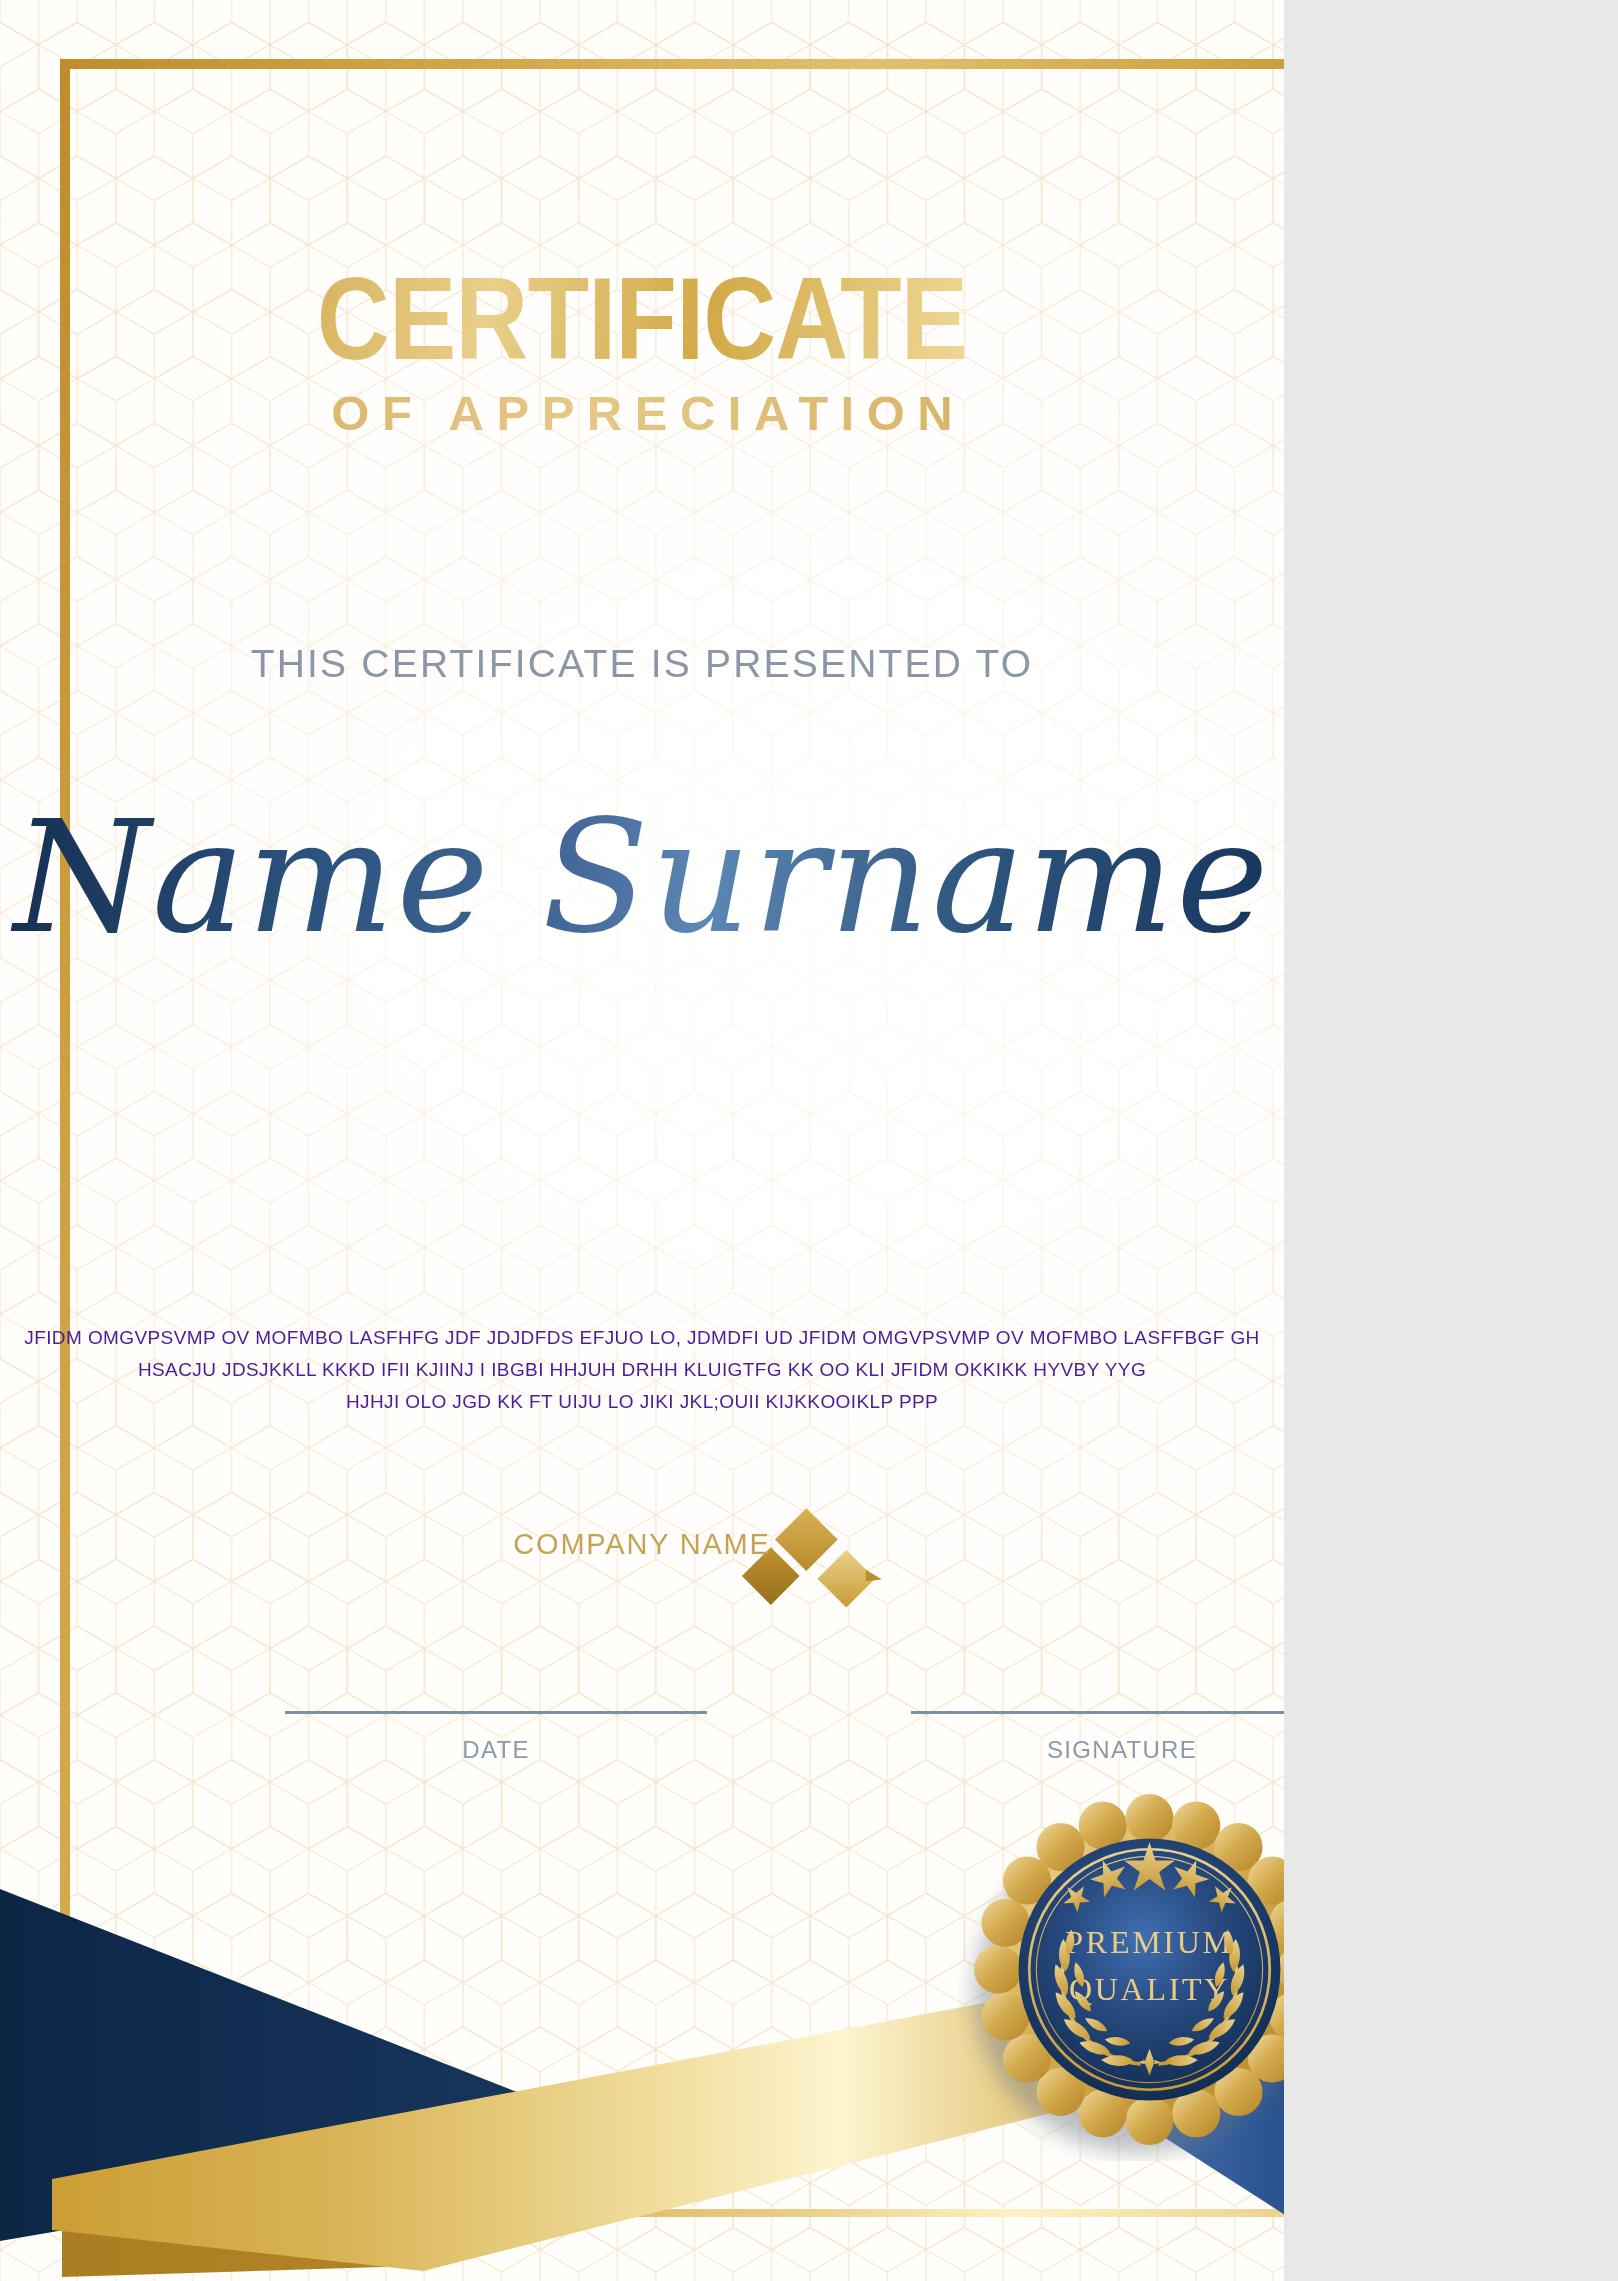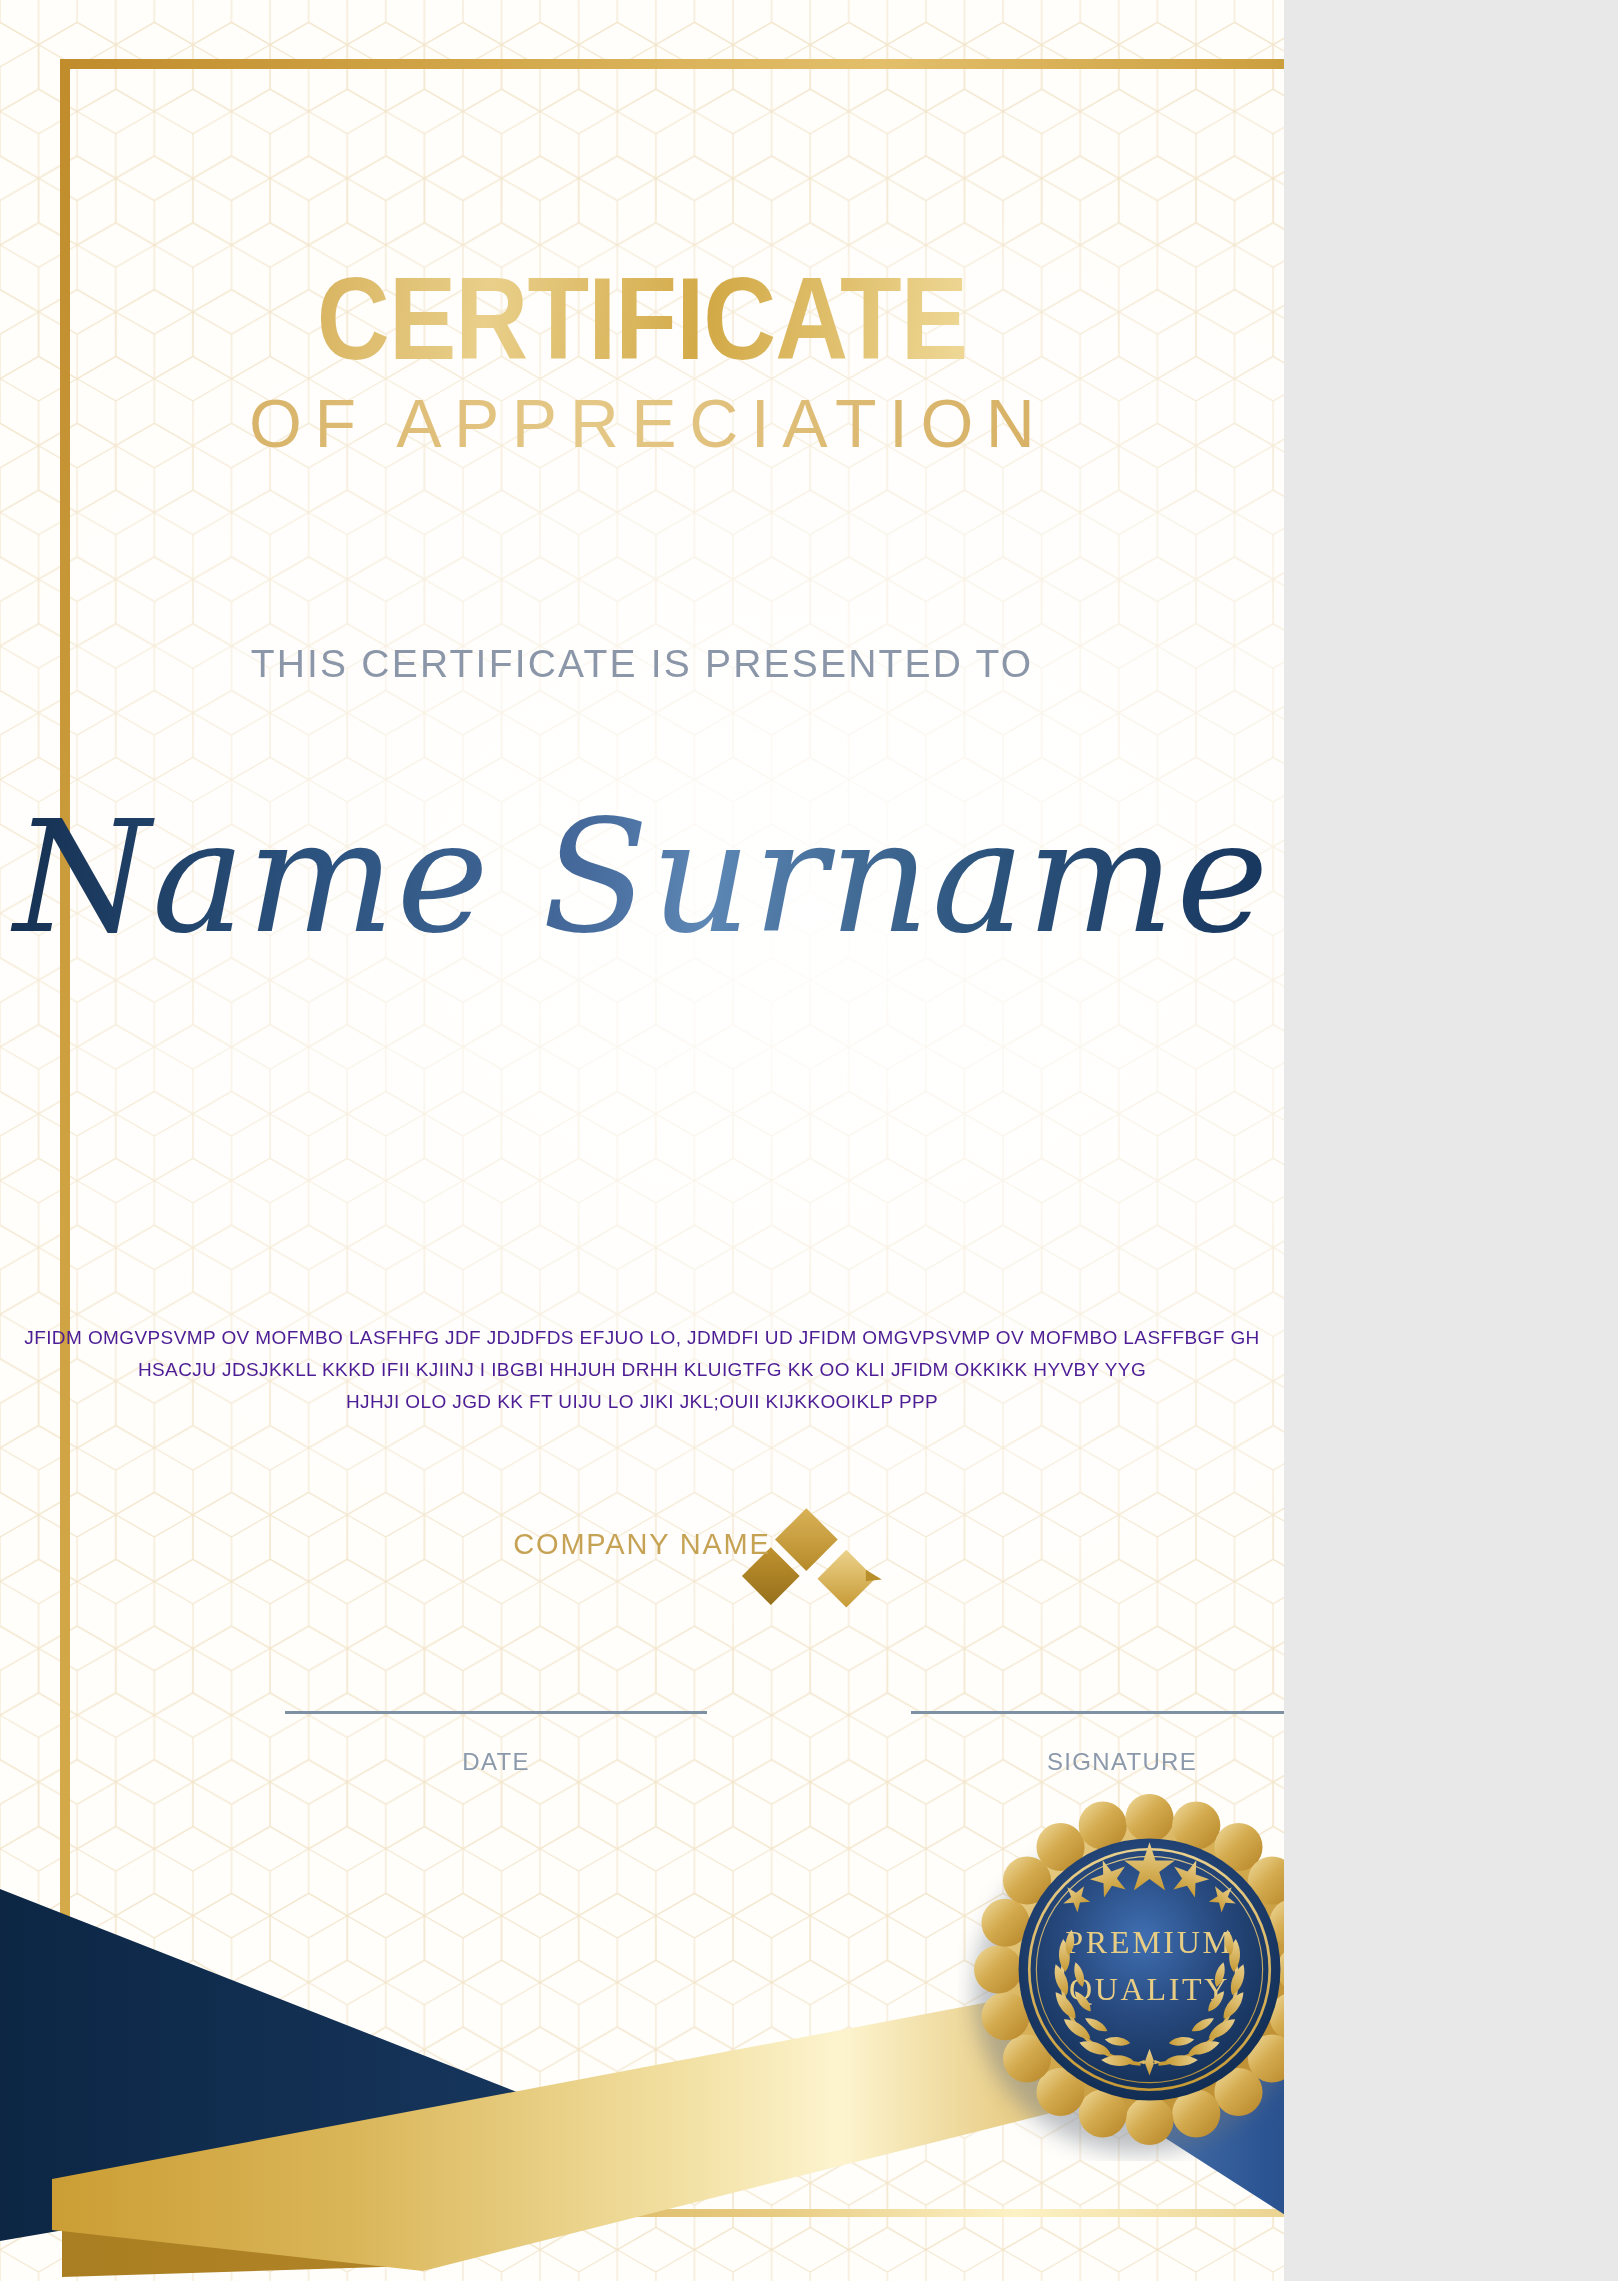--- a/index.html
+++ b/index.html
@@ -22,21 +22,21 @@
   #frame-right{left:1548px;top:59px;width:9.8px;height:2005px;
      background:linear-gradient(180deg,#c89b39,#cfa242 60%,#d4aa4b);}
   #frame-bottom{left:267px;top:2209px;width:1290px;height:8px;
      background:linear-gradient(90deg,#caa23c,#e8cc83 40%,#fdf2c5 58%,#d9b45c);}
 
   
   #cert-title{top:260px;font-size:101px;font-weight:700;letter-spacing:-0.9px;line-height:1;
      transform:scaleY(1.16);transform-origin:top center;
      background:linear-gradient(100deg,#bd8e2f 0%,#cda244 15%,#e9cf8a 38%,#d2a946 55%,#eed795 75%,#c3942f 100%);
      -webkit-background-clip:text;background-clip:text;color:transparent;}
-  #cert-subtitle{top:389px;font-size:68px;font-weight:400;letter-spacing:12.5px;text-indent:12.5px;line-height:1;
+  #cert-subtitle{top:389px;font-size:49px;font-weight:700;letter-spacing:12.5px;text-indent:12.5px;line-height:1;
      background:linear-gradient(90deg,#cfa554,#e5c887 45%,#cfa554);
      -webkit-background-clip:text;background-clip:text;color:transparent;}
 
   #presented-line{top:642px;font-size:39px;letter-spacing:2.2px;color:#8b97a9;}
 
   #recipient-name{top:784px;font-family:"DejaVu Serif","Liberation Serif",serif;font-style:italic;
      font-size:156px;line-height:1.2;letter-spacing:1.8px;
      background:linear-gradient(95deg,#142f50 0%,#2c537f 25%,#44699a 45%,#5d87b5 55%,#2e567f 75%,#16345c 100%);
      -webkit-background-clip:text;background-clip:text;color:transparent;}
 
@@ -44,21 +44,21 @@
 
   #body-text{top:1322px;font-size:19px;line-height:32px;letter-spacing:0.4px;color:#4c1d95;text-align:center;}
 
   
   #logo{left:693px;top:1481px;}
   #company-name{top:1528px;font-size:29px;letter-spacing:1.8px;color:#c6a254;}
 
   
   .sig-line{top:1711px;width:422px;height:2.7px;background:#7e90a4;}
   #date-line{left:285px;} #signature-line{left:911px;}
-  .sig-label{top:1736px;width:422px;text-align:center;font-size:24px;letter-spacing:1.3px;color:#8b99ab;margin-top:12px;}
+  .sig-label{top:1736px;width:422px;text-align:center;font-size:24px;letter-spacing:1.3px;color:#8b99ab;}
   #date-label{left:285px;} #signature-label{left:911px;}
 
   
   .shape{position:absolute;left:0;top:1827px;width:1618px;height:454px;}
   #tri-blue{clip-path:polygon(0 62px,624px 307px,0 414px);
      background:linear-gradient(to right,#0c2644,#1b3c66 45%,#35639f 78%,#6b97cd);}
   #ribbon-fold{clip-path:polygon(62px 355px,446px 438px,62px 450px);
      background:linear-gradient(to right,#a87c20,#c99d3a);}
   #ribbon-gold{clip-path:polygon(52px 352px,1074px 159px,1098px 274px,423px 444px,52px 403px);
      background:linear-gradient(to right,#c9992e 0%,#dab659 22%,#f2e0a2 42%,#fdf4cf 52%,#e9cf8a 62%,#cda244 100%);

